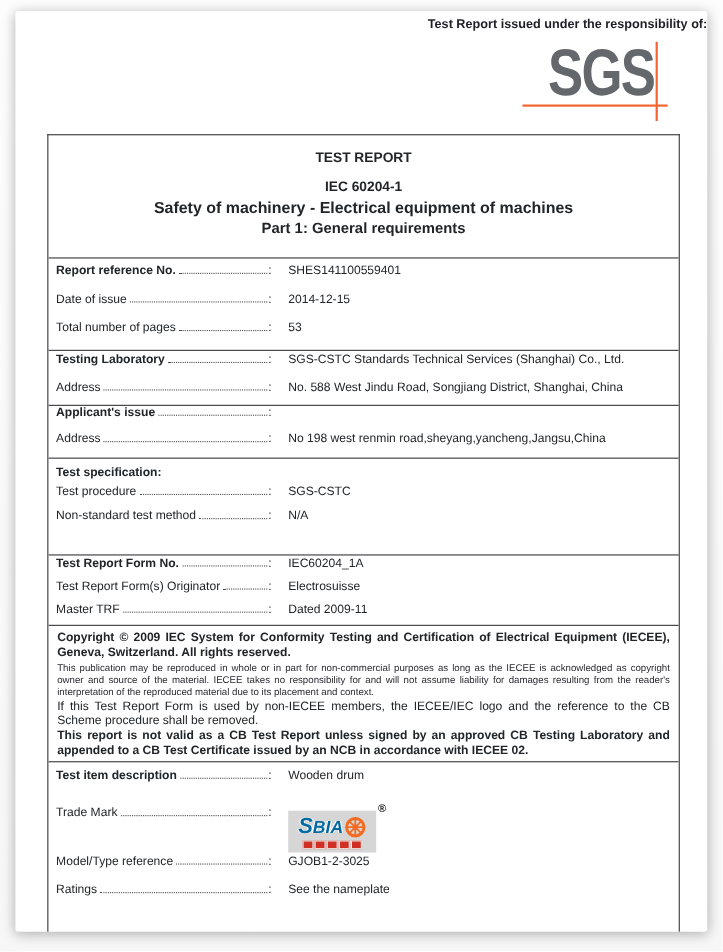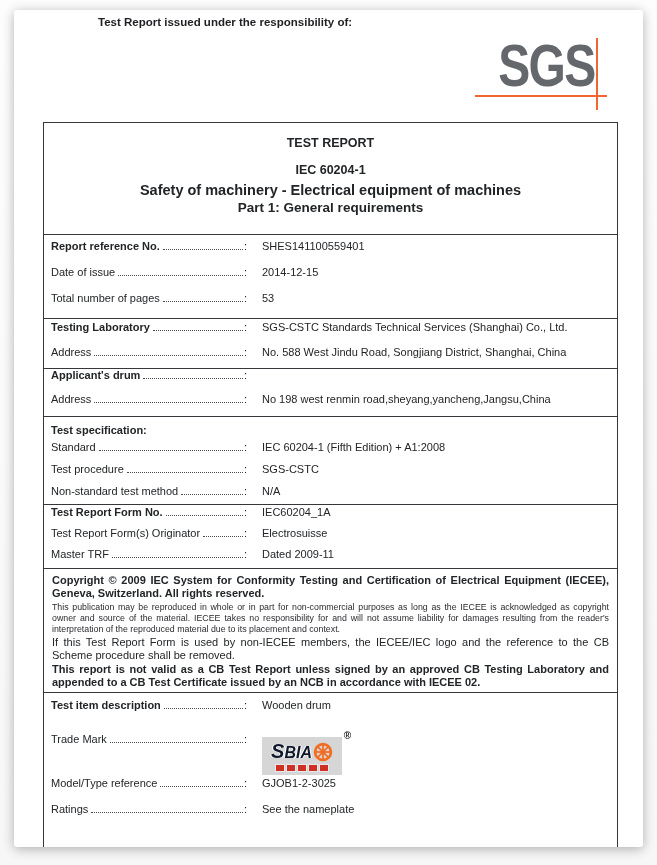--- a/index.html
+++ b/index.html
@@ -12,21 +12,21 @@
   .stage{position:relative;width:657px;height:865px;background:linear-gradient(180deg,#fdfdfd,#f7f7f7);}
   .page{
     position:absolute;left:14px;top:10px;width:629px;height:837px;
     background:#ffffff;border-radius:3px;
     box-shadow:0 2px 12px rgba(0,0,0,0.30);
   }
 
   
   .issuer{
     position:absolute;left:0;right:0;top:6px;
-    text-align:left;padding-left:84px;
+    text-align:right;padding-left:84px;
     font-size:11.5px;font-weight:bold;color:#1f1f24;white-space:nowrap;
   }
   .sgs-word{
     position:absolute;right:48px;top:26px;
     font-size:60px;line-height:1;font-weight:bold;color:#64676c;
     letter-spacing:-2px;
     transform:scaleX(0.80);transform-origin:100% 50%;
   }
   .sgs-hline{position:absolute;left:461px;top:85px;width:132px;height:2px;background:#f26531;}
   .sgs-vline{position:absolute;left:582px;top:28px;width:2px;height:72px;background:#f26531;}
@@ -74,21 +74,21 @@
 
   .tm-row{height:52px;align-items:flex-start;}
   .tm-row .lead{margin-top:8px;}
   .tm-logo{
     position:relative;margin-left:15px;margin-top:12px;
     width:80px;height:38px;background:#d6d6d6;
     display:flex;flex-direction:column;align-items:center;justify-content:center;
   }
   .tm-reg{position:absolute;top:-7px;right:-9px;font-size:10px;font-weight:bold;color:#222;}
   .tm-main{display:flex;align-items:center;}
-  .tm-text{font-size:16px;font-weight:bold;font-style:italic;color:#0f172a;
+  .tm-text{font-size:16px;font-weight:bold;font-style:italic;color:#0369a1;
     text-shadow:-1px 0 #fff,1px 0 #fff;letter-spacing:0;}
   .tm-text::first-letter{font-size:20px;}
   .tm-wheel{display:block;margin-left:1px;}
   .tm-band{display:flex;gap:1px;margin-top:1px;}
   .tm-band i{display:block;width:10px;height:8px;background:#d03024;border:1px solid #e9e9e9;box-sizing:border-box;}
 </style>
 </head>
 <body>
 
 <div class="stage">
@@ -146,42 +146,35 @@
               <span class="lab">Address</span>
               <span class="dots"></span>
             </span>
           <span class="val">No. 588 West Jindu Road, Songjiang District, Shanghai, China</span>
         </div>
       </div>
 
       <div class="sec sec-app">
         <div class="row">
           <span class="lead">
-              <span class="lab b">Applicant's drum</span>
+              <span class="lab b">Applicant's issue</span>
               <span class="dots"></span>
             </span>
         </div>
         <div class="row">
           <span class="lead">
               <span class="lab">Address</span>
               <span class="dots"></span>
             </span>
           <span class="val">No 198 west renmin road,sheyang,yancheng,Jangsu,China</span>
         </div>
       </div>
 
       <div class="sec sec-spec">
         <div class="row-heading">Test specification:</div>
-        <div class="row">
-          <span class="lead">
-              <span class="lab">Standard</span>
-              <span class="dots"></span>
-            </span>
-          <span class="val">IEC 60204-1 (Fifth Edition) + A1:2008</span>
-        </div>
         <div class="row">
           <span class="lead">
               <span class="lab">Test procedure</span>
               <span class="dots"></span>
             </span>
           <span class="val">SGS-CSTC</span>
         </div>
         <div class="row">
           <span class="lead">
               <span class="lab">Non-standard test method</span>

